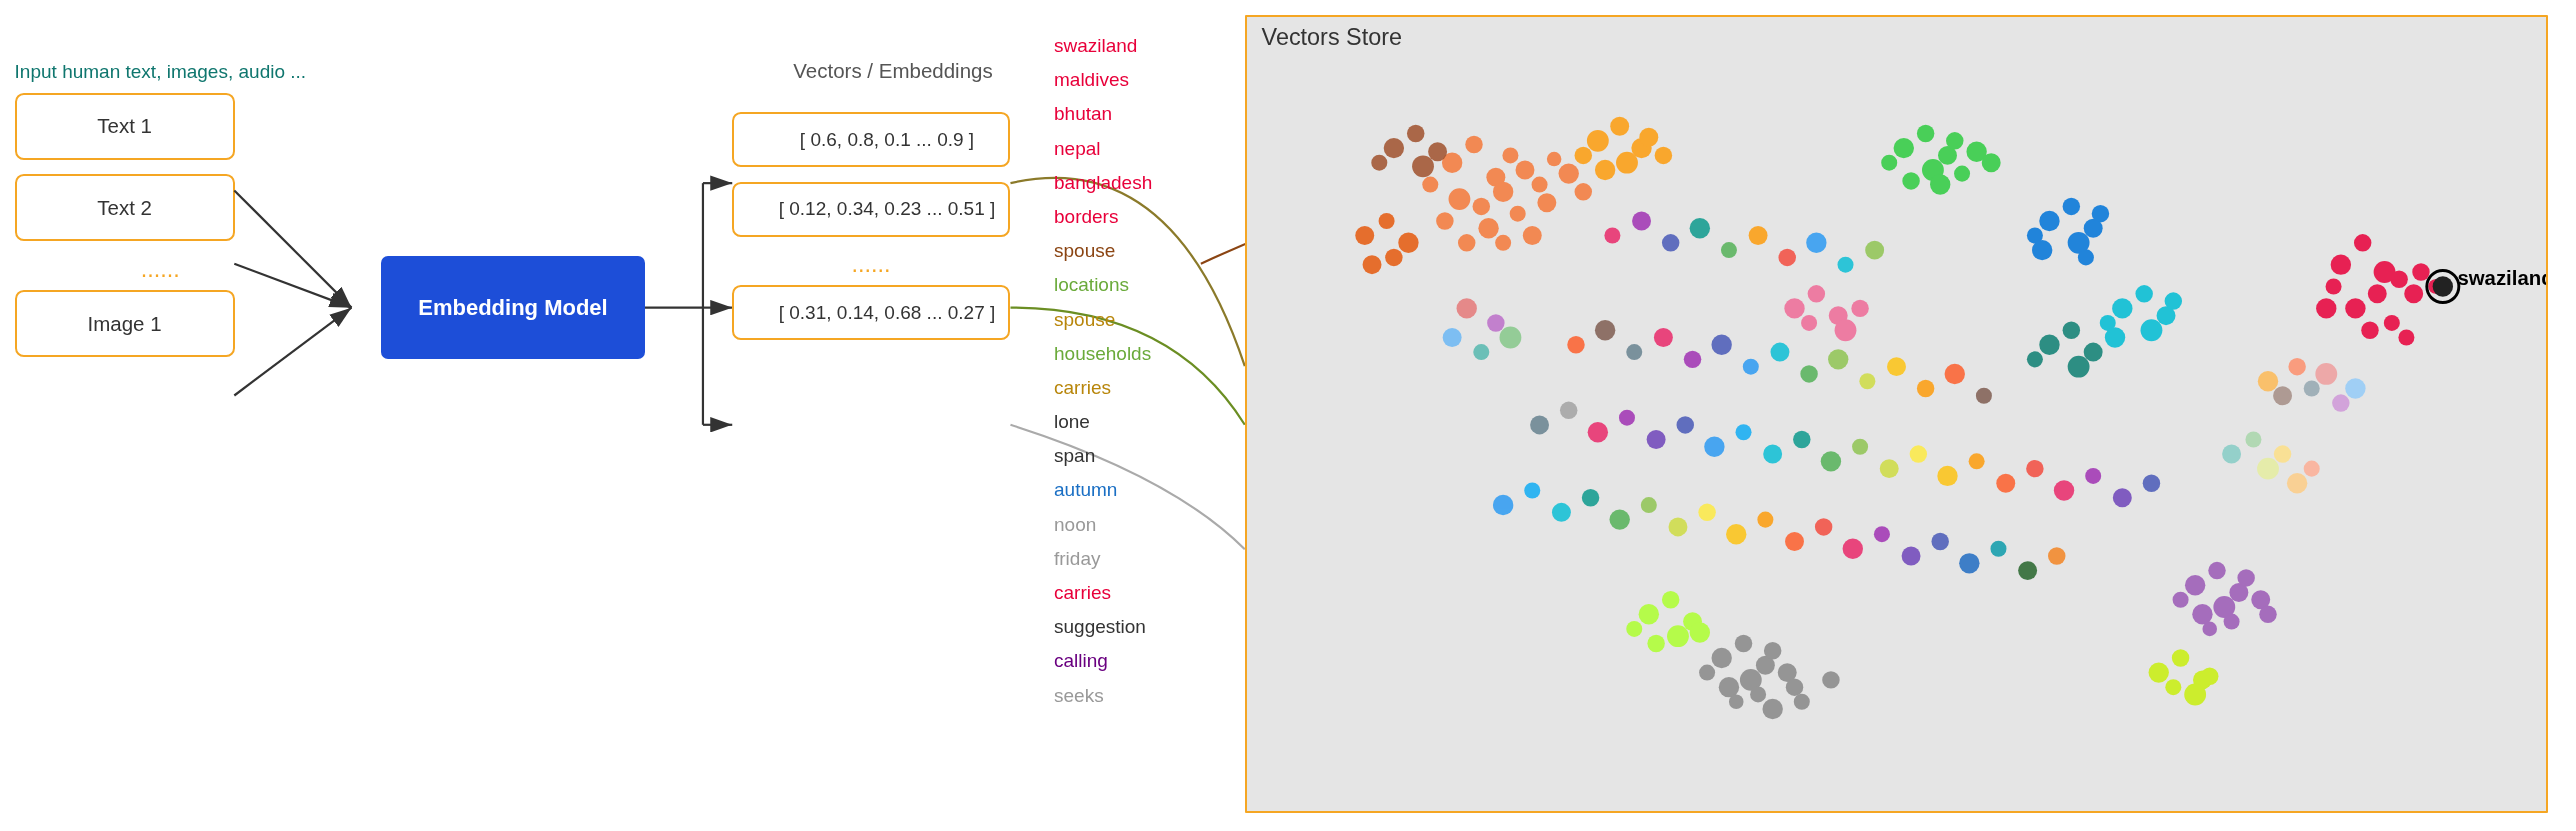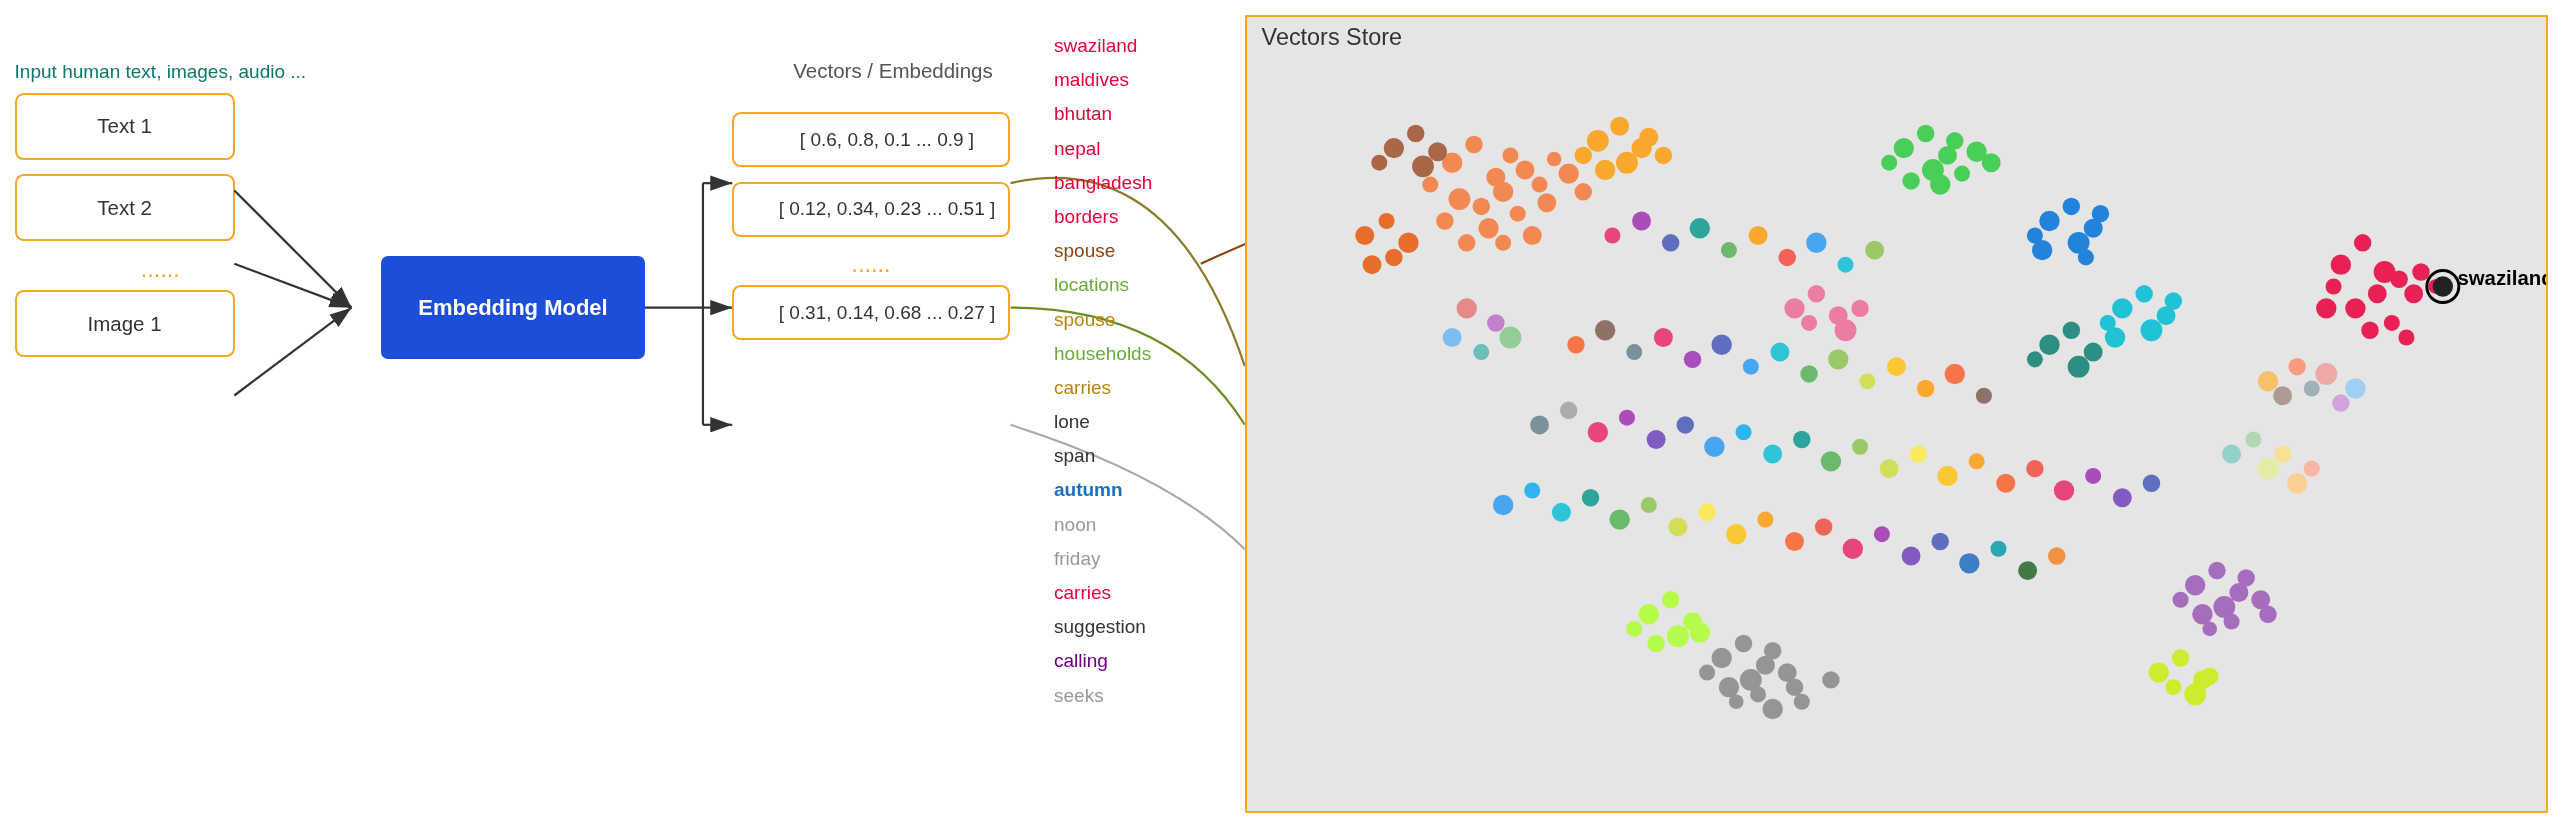--- a/index.html
+++ b/index.html
@@ -240,21 +240,21 @@
       <div class="word-list-item" style="color: rgb(232, 0, 58);">nepal</div>
       <div class="word-list-item" style="color: rgb(232, 0, 58);">bangladesh</div>
       <div class="word-list-item" style="color: rgb(232, 0, 58);">borders</div>
       <div class="word-list-item" style="color: rgb(139, 69, 19);">spouse</div>
       <div class="word-list-item" style="color: rgb(106, 170, 58);">locations</div>
       <div class="word-list-item" style="color: rgb(184, 134, 11);">spouse</div>
       <div class="word-list-item" style="color: rgb(106, 170, 58);">households</div>
       <div class="word-list-item" style="color: rgb(184, 134, 11);">carries</div>
       <div class="word-list-item" style="color: rgb(51, 51, 51);">lone</div>
       <div class="word-list-item" style="color: rgb(51, 51, 51);">span</div>
-      <div class="word-list-item" style="color: rgb(26, 111, 196); font-weight: bold;">autumn</div>
+      <div class="word-list-item" style="color: rgb(26, 111, 196);">autumn</div>
       <div class="word-list-item" style="color: rgb(153, 153, 153);">noon</div>
       <div class="word-list-item" style="color: rgb(153, 153, 153);">friday</div>
       <div class="word-list-item" style="color: rgb(232, 0, 58);">carries</div>
       <div class="word-list-item" style="color: rgb(51, 51, 51);">suggestion</div>
       <div class="word-list-item" style="color: rgb(106, 0, 128);">calling</div>
       <div class="word-list-item" style="color: rgb(153, 153, 153);">seeks</div>
     </div>
 
   <div class="vectors-store">
     <div class="vectors-store-title">Vectors Store</div>

